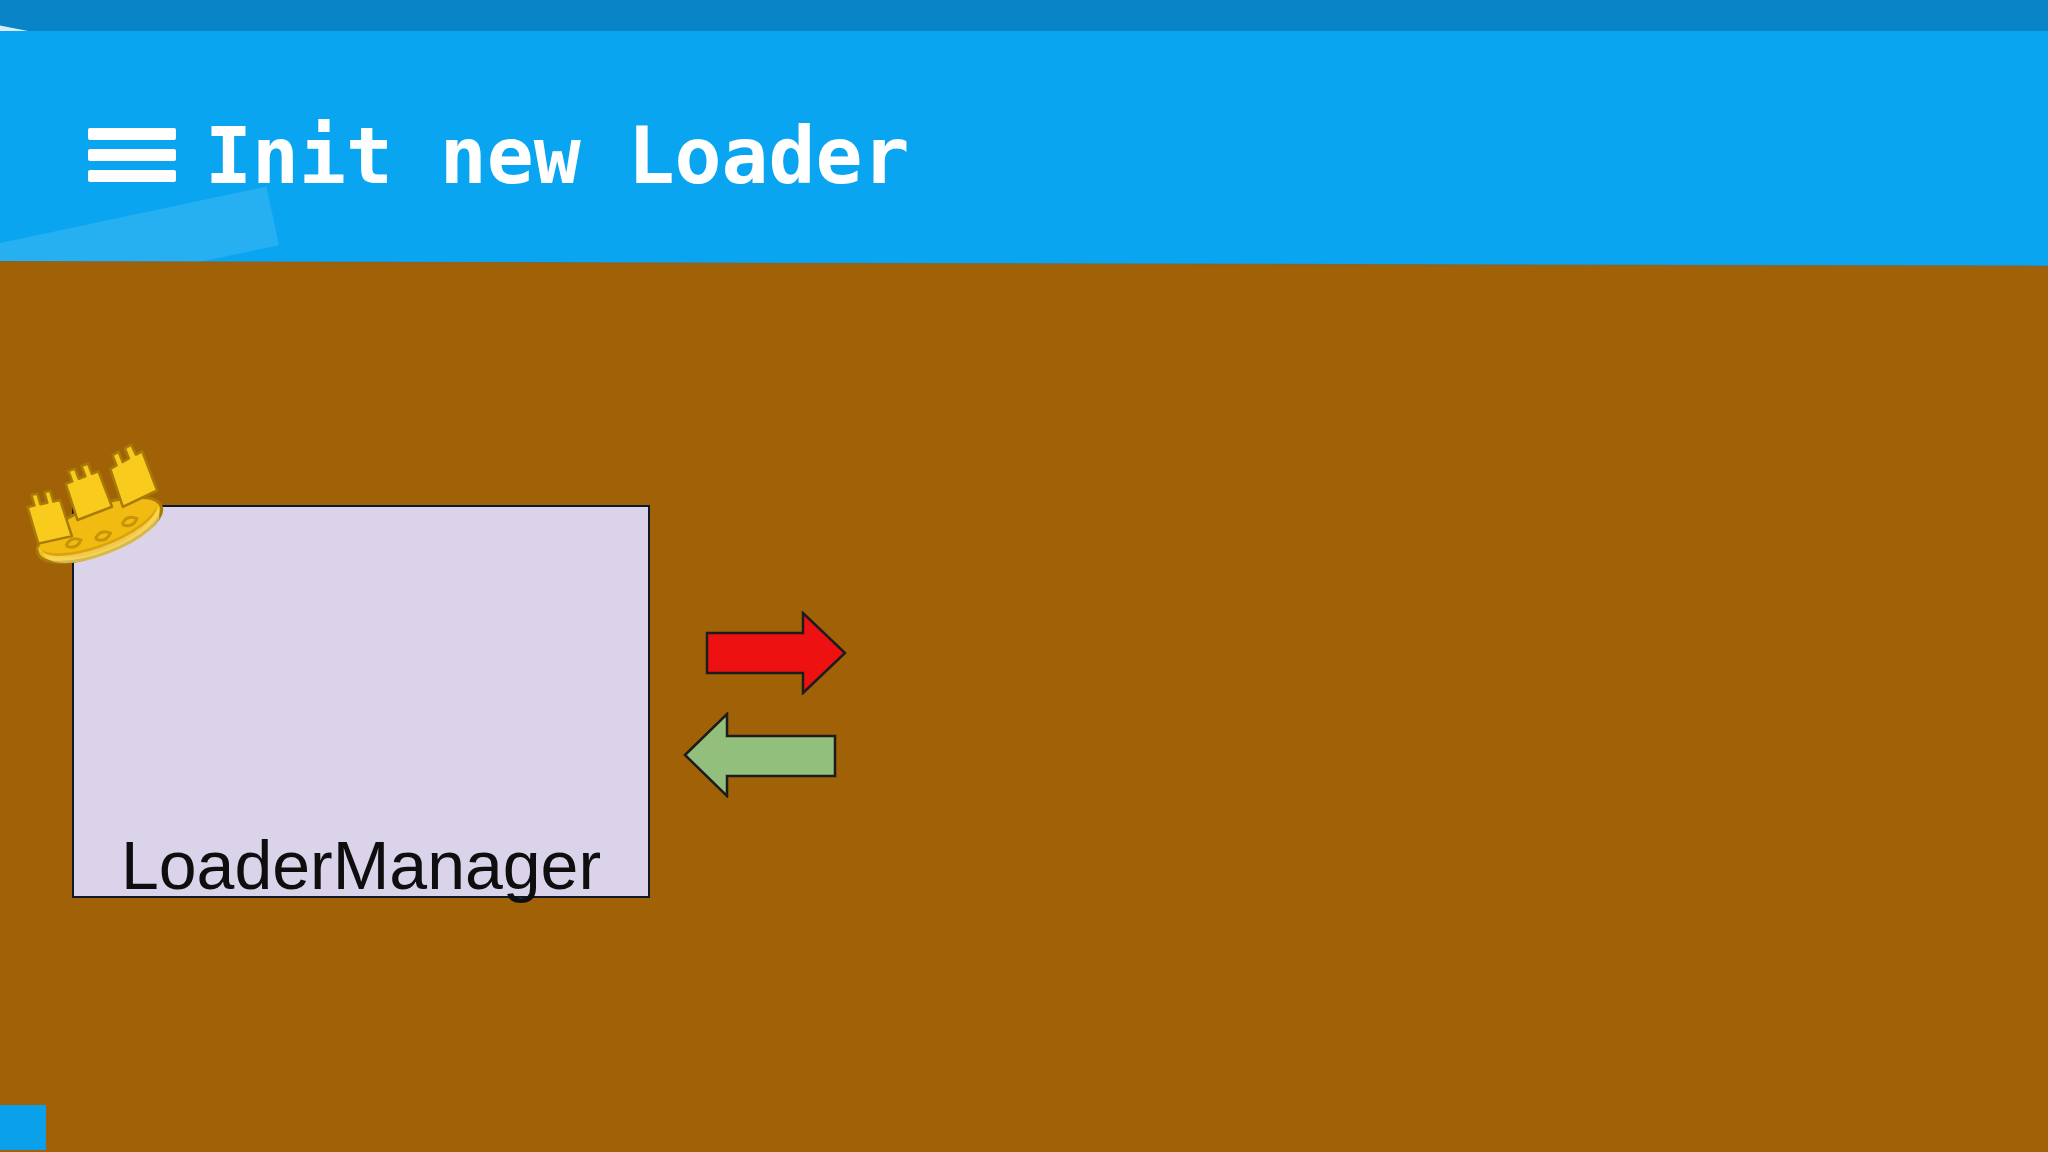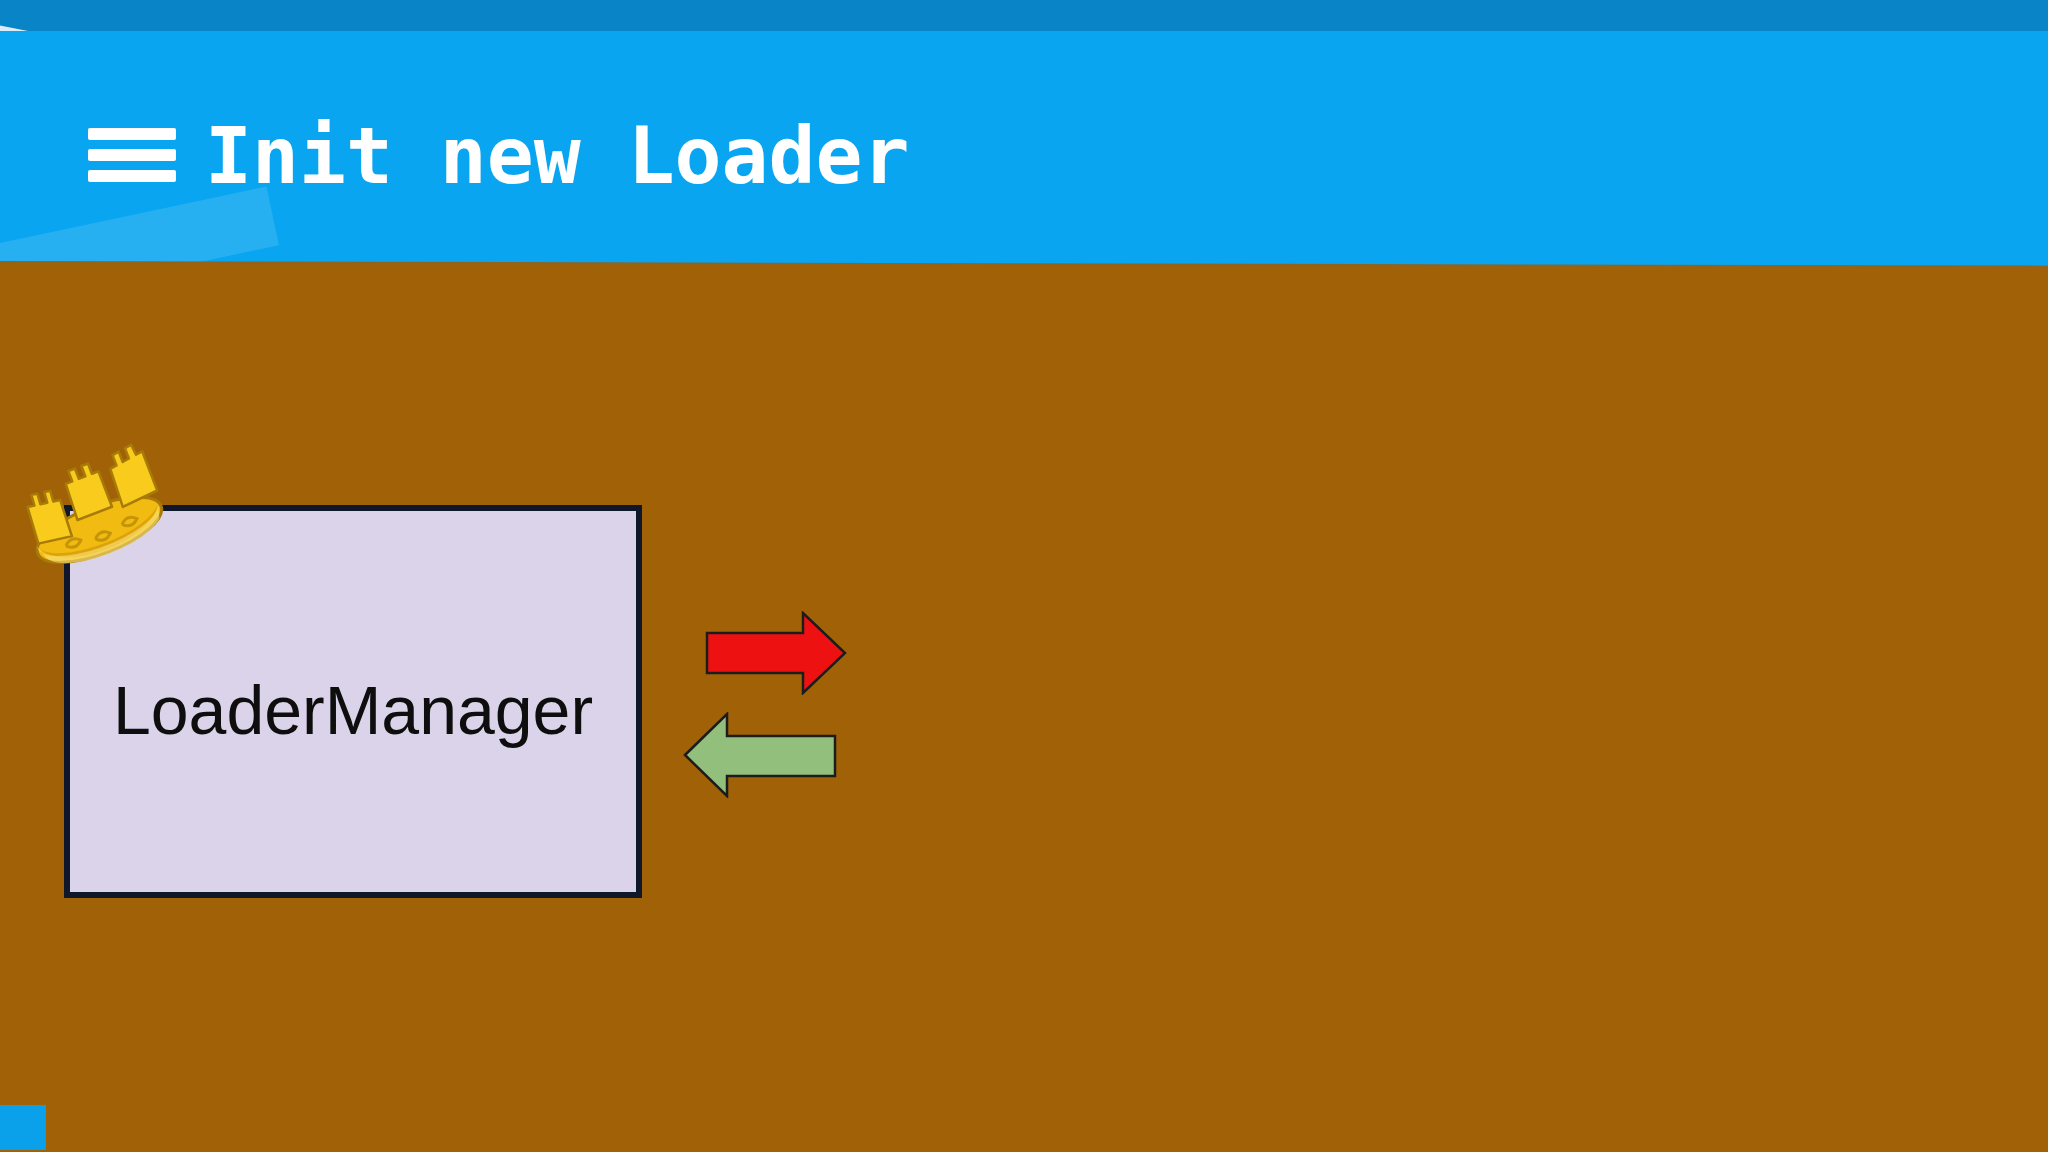--- a/index.html
+++ b/index.html
@@ -51,25 +51,25 @@
     font-family:"DejaVu Sans Mono", monospace;
     font-weight:bold;
     font-size:78px;line-height:88px;
     color:#ffffff;
     letter-spacing:0px;
     white-space:nowrap;
   }
 
   
   .manager-box{
-    position:absolute;left:64px;top:505px;width:578px;height:393px;
+    position:absolute;left:72px;top:505px;width:578px;height:393px;
     background:#dbd3e9;
-    border:6px solid #0f172a;
+    border:2px solid #0f172a;
     box-sizing:border-box;
-    display:flex;align-items:center;justify-content:center;
+    display:flex;align-items:flex-end;justify-content:center;
     z-index:2;
   }
   .manager-label{
     font-family:"Liberation Sans", sans-serif;
     font-size:68px;color:#0e0e0e;
     transform:translateY(8px);
     white-space:nowrap;
   }
   .crown{position:absolute;left:8px;top:438px;width:170px;height:140px;z-index:3;}
 

